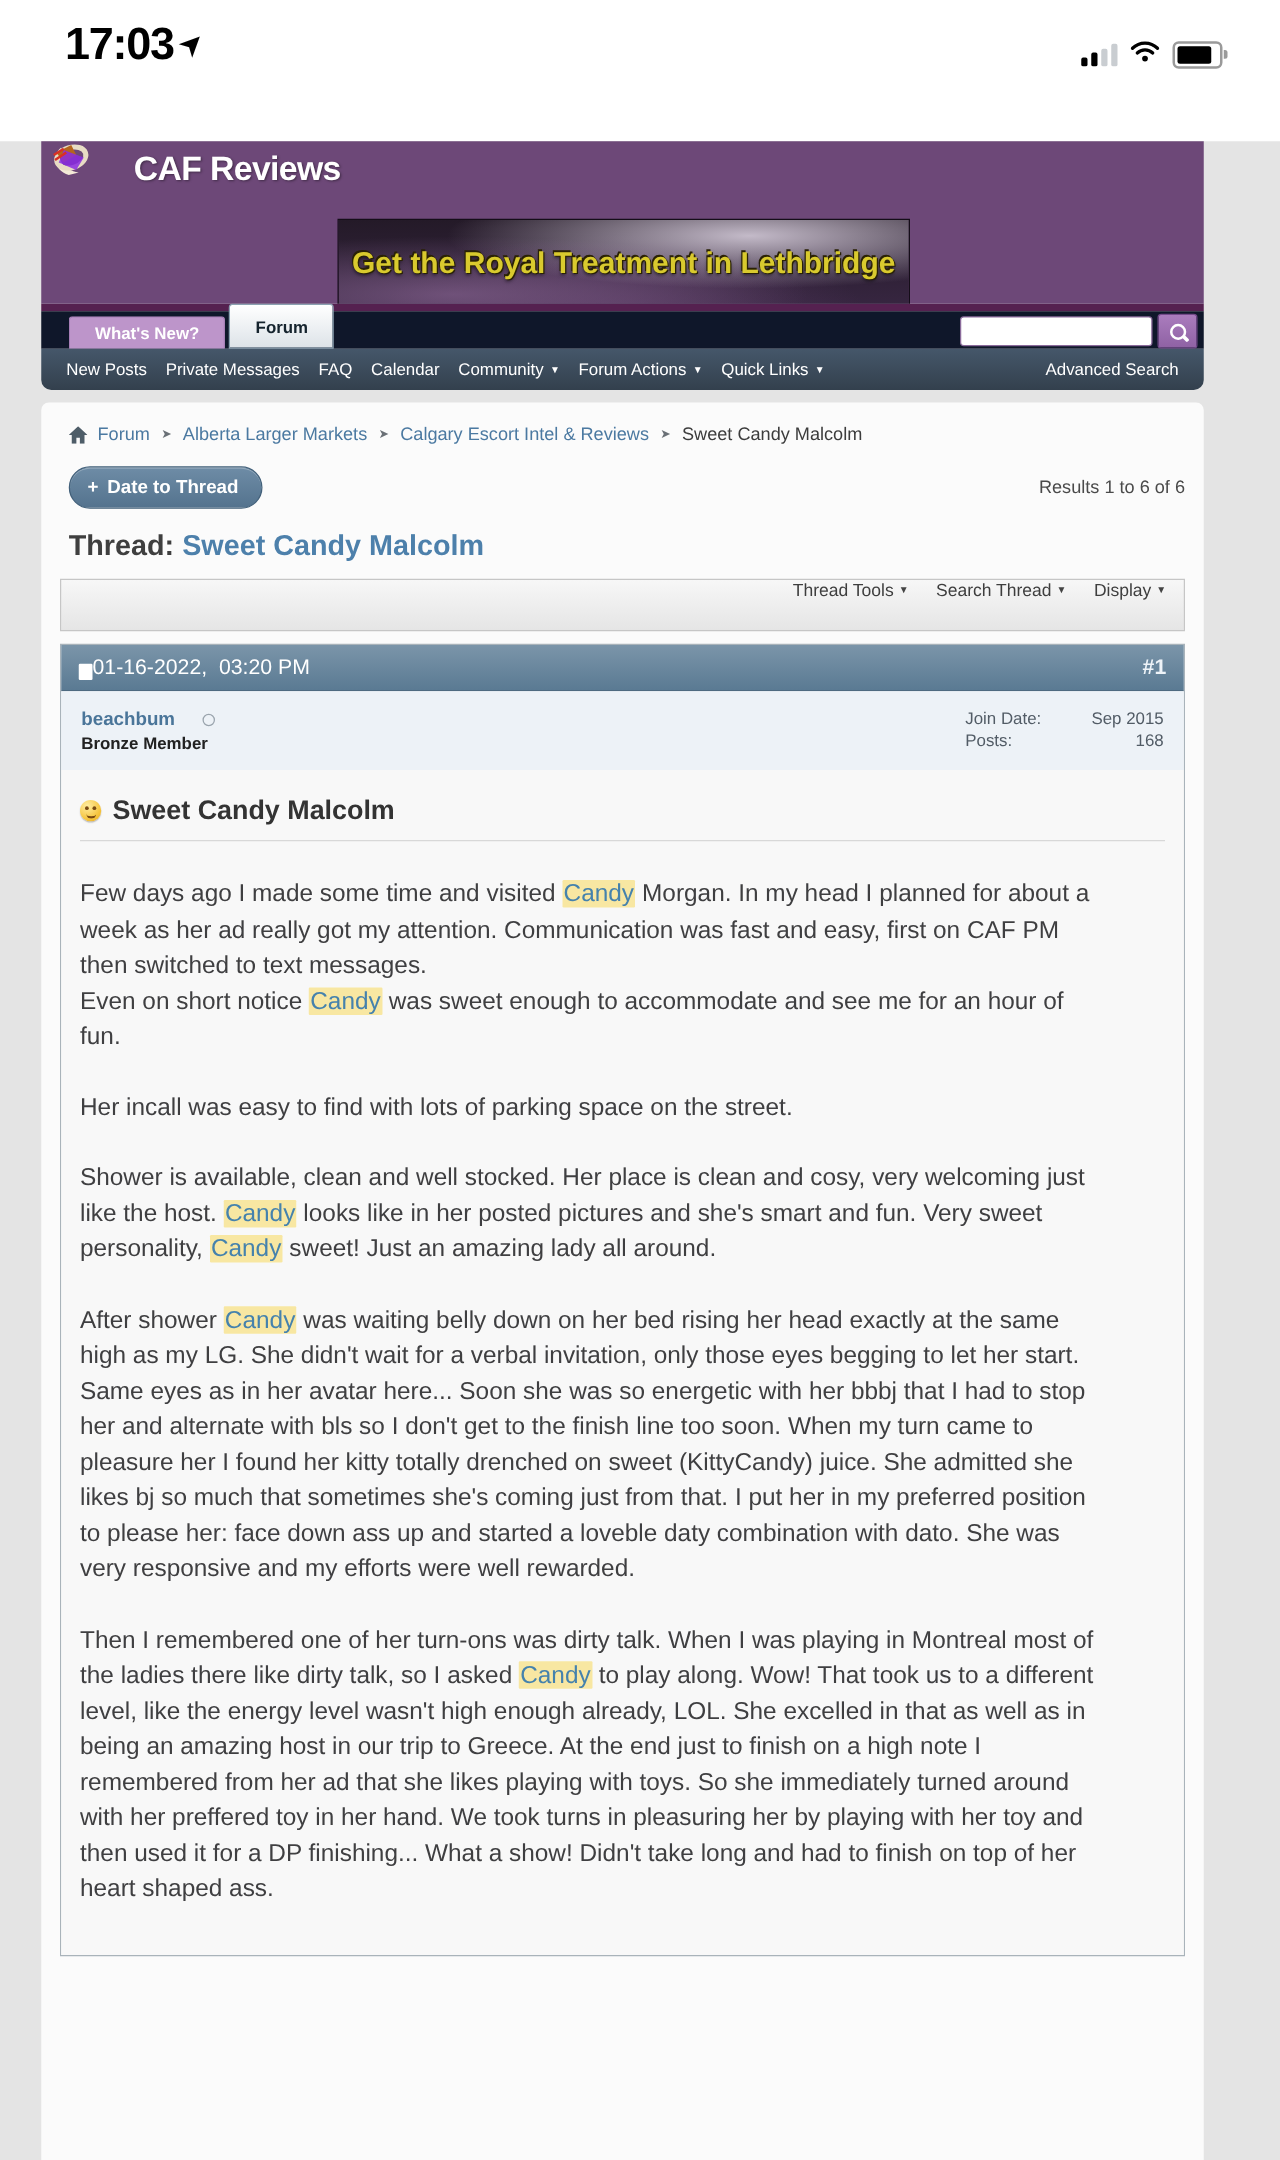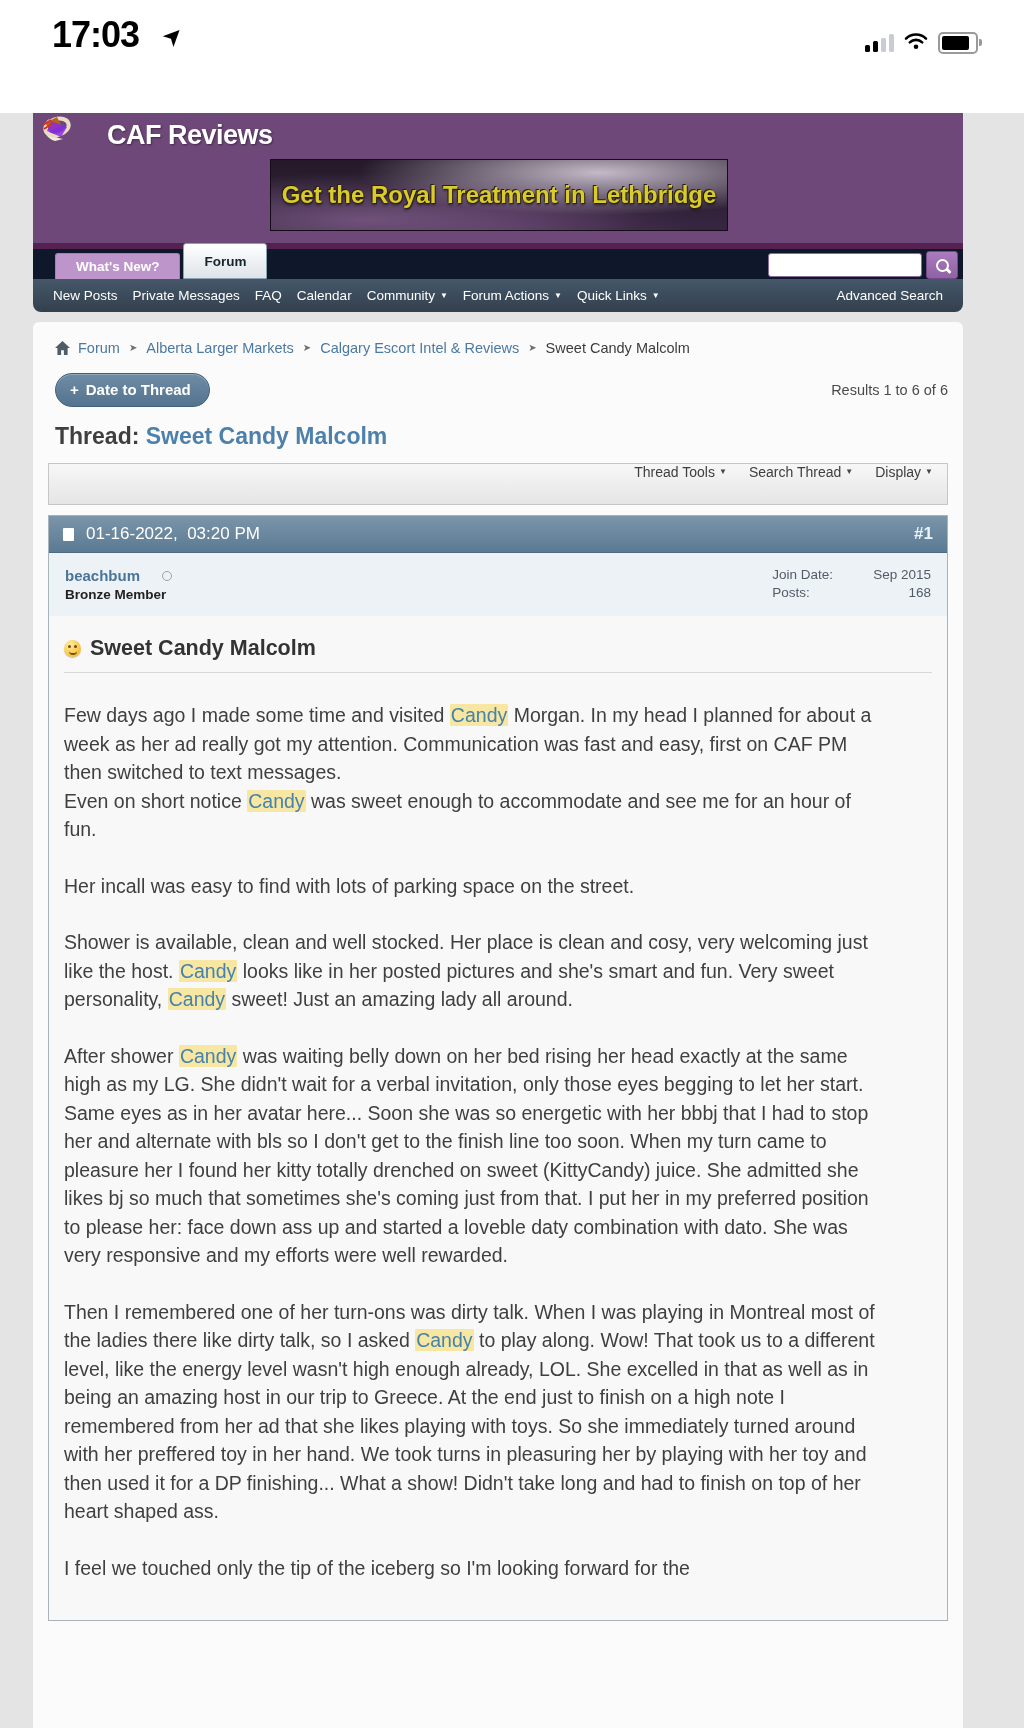--- a/index.html
+++ b/index.html
@@ -5,21 +5,21 @@
   html,body{margin:0;padding:0;}
   body{
     width:1024px;height:1728px;overflow:hidden;position:relative;
     background:#e4e4e4;
     font-family:"Liberation Sans","DejaVu Sans",sans-serif;
     -webkit-font-smoothing:antialiased;
   }
   
   .status-area{background:#fff;height:113px;}
   .status-top{display:flex;justify-content:space-between;align-items:flex-start;padding:14px 46px 0 52px;}
-  .time-wrap{display:flex;align-items:center;gap:24px;}
+  .time-wrap{display:flex;align-items:center;gap:5px;}
   .time{font-size:36px;font-weight:bold;color:#000;letter-spacing:-1px;}
   .loc-arrow{font-size:24px;color:#000;transform:rotate(-45deg);line-height:1;margin-top:2px;}
   .sys-icons{display:flex;align-items:center;gap:10px;margin-top:18px;}
   .sig{display:flex;align-items:flex-end;gap:3px;height:18px;}
   .sig b{width:5px;border-radius:1.5px;display:block;}
   .sig b:nth-child(1){height:7px;background:#000;}
   .sig b:nth-child(2){height:11px;background:#000;}
   .sig b:nth-child(3){height:14px;background:#c9cdd1;}
   .sig b:nth-child(4){height:18px;background:#c9cdd1;}
   .battery{position:relative;width:36px;height:18px;border:2px solid #9a9a9a;border-radius:5px;}
@@ -29,21 +29,21 @@
   .back-tri{width:0;height:0;border-right:15px solid #000;border-top:10px solid transparent;border-bottom:10px solid transparent;}
   .back-label{font-size:29px;font-weight:bold;color:#000;}
   
   .page{width:930px;margin-left:33px;}
   
   .forum-header{background:#6d4878;height:130px;position:relative;overflow:hidden;}
   .logo-row{display:flex;align-items:flex-end;padding:2px 0 0 8px;height:36px;}
   .logo-mask{margin-right:4px;}
   .logo-text{color:#fff;font-size:27px;font-weight:bold;letter-spacing:-0.5px;text-shadow:1px 1px 2px rgba(0,0,0,.4);}
   .banner{
-    position:absolute;left:237px;top:46px;width:456px;height:70px;
+    position:absolute;left:237px;top:62px;width:456px;height:70px;
     border:1px solid #140d18;display:flex;align-items:center;justify-content:center;
     background:
       radial-gradient(ellipse at 72% 18%, rgba(223,214,228,.85), transparent 52%),
       radial-gradient(ellipse at 20% 85%, rgba(133,98,143,.7), transparent 55%),
       radial-gradient(ellipse at 50% 110%, rgba(90,60,100,.8), transparent 60%),
       linear-gradient(#241a28,#372641);
   }
   .banner-text{color:#d9ca2e;font-size:24px;font-weight:bold;text-shadow:1px 1px 0 #2a2205,-1px -1px 0 #2a2205,0 2px 3px rgba(0,0,0,.6);white-space:nowrap;}
   
   .tabstrip{height:6px;background:#552150;}
@@ -81,21 +81,21 @@
   .thread-prefix{color:#3f3f3f;}
   .thread-title{color:#4d80ab;}
   
   .toolbar{margin-top:13px;height:40px;background:linear-gradient(#f7f7f7,#e5e5e5);border:1px solid #c6c6c6;
     display:flex;align-items:flex-start;justify-content:flex-end;gap:22px;padding:0 14px;}
   .tool-link{font-size:14px;color:#3e3e3e;cursor:pointer;display:flex;align-items:center;gap:4px;}
   
   .post{margin-top:10px;border:1px solid #a9b3ba;margin-bottom:0;}
   .post-datebar{height:36px;background:linear-gradient(#7b95a9,#5a7a93);border-bottom:1px solid #4e6a80;
     display:flex;align-items:center;justify-content:space-between;padding:0 14px;}
-  .date-left{display:flex;align-items:center;gap:12px;color:#fff;font-size:17px;white-space:pre;}
+  .date-left{display:flex;align-items:flex-end;gap:0;color:#fff;font-size:17px;white-space:pre;}
   .doc-ico{width:11px;height:13px;background:#fff;border-radius:1px;}
   .post-num{color:#eef3f8;font-size:17px;font-weight:bold;cursor:pointer;}
   .userbar{background:#edf2f7;display:flex;justify-content:space-between;padding:12px 16px 14px 16px;}
   .user-left{padding-top:2px;}
   .username-row{display:flex;align-items:center;gap:22px;text-align:right;}
   .username{color:#4a7599;font-size:15px;font-weight:bold;cursor:pointer;}
   .online-dot{width:8px;height:8px;border:1.5px solid #9aa4ad;border-radius:50%;}
   .user-rank{color:#222;font-size:13.5px;font-weight:bold;margin-top:3px;}
   .user-stats{display:grid;grid-template-columns:auto 72px;column-gap:26px;row-gap:3px;font-size:13.5px;color:#525c66;align-content:start;padding-top:2px;}
   .stat-val{text-align:right;}
@@ -255,19 +255,18 @@
         <div class="post-title-row">
           <span class="smiley"></span>
           <span class="post-title">Sweet Candy Malcolm</span>
         </div>
         <div class="post-text">
             <p>Few days ago I made some time and visited <span class="hl">Candy</span> Morgan. In my head I planned for about a week as her ad really got my attention. Communication was fast and easy, first on CAF PM then switched to text messages.<br>Even on short notice <span class="hl">Candy</span> was sweet enough to accommodate and see me for an hour of fun.</p>
             <p>Her incall was easy to find with lots of parking space on the street.</p>
             <p>Shower is available, clean and well stocked. Her place is clean and cosy, very welcoming just like the host. <span class="hl">Candy</span> looks like in her posted pictures and she's smart and fun. Very sweet personality, <span class="hl">Candy</span> sweet! Just an amazing lady all around.</p>
             <p>After shower <span class="hl">Candy</span> was waiting belly down on her bed rising her head exactly at the same high as my LG. She didn't wait for a verbal invitation, only those eyes begging to let her start. Same eyes as in her avatar here... Soon she was so energetic with her bbbj that I had to stop her and alternate with bls so I don't get to the finish line too soon. When my turn came to pleasure her I found her kitty totally drenched on sweet (KittyCandy) juice. She admitted she likes bj so much that sometimes she's coming just from that. I put her in my preferred position to please her: face down ass up and started a loveble daty combination with dato. She was very responsive and my efforts were well rewarded.</p>
             <p>Then I remembered one of her turn-ons was dirty talk. When I was playing in Montreal most of the ladies there like dirty talk, so I asked <span class="hl">Candy</span> to play along. Wow! That took us to a different level, like the energy level wasn't high enough already, LOL. She excelled in that as well as in being an amazing host in our trip to Greece. At the end just to finish on a high note I remembered from her ad that she likes playing with toys. So she immediately turned around with her preffered toy in her hand. We took turns in pleasuring her by playing with her toy and then used it for a DP finishing... What a show! Didn't take long and had to finish on top of her heart shaped ass.</p>
-            <p>I feel we touched only the tip of the iceberg so I'm looking forward for the</p>
           </div>
       </div>
     </div>
 
   </div>
 </div>
 
 </body></html>

